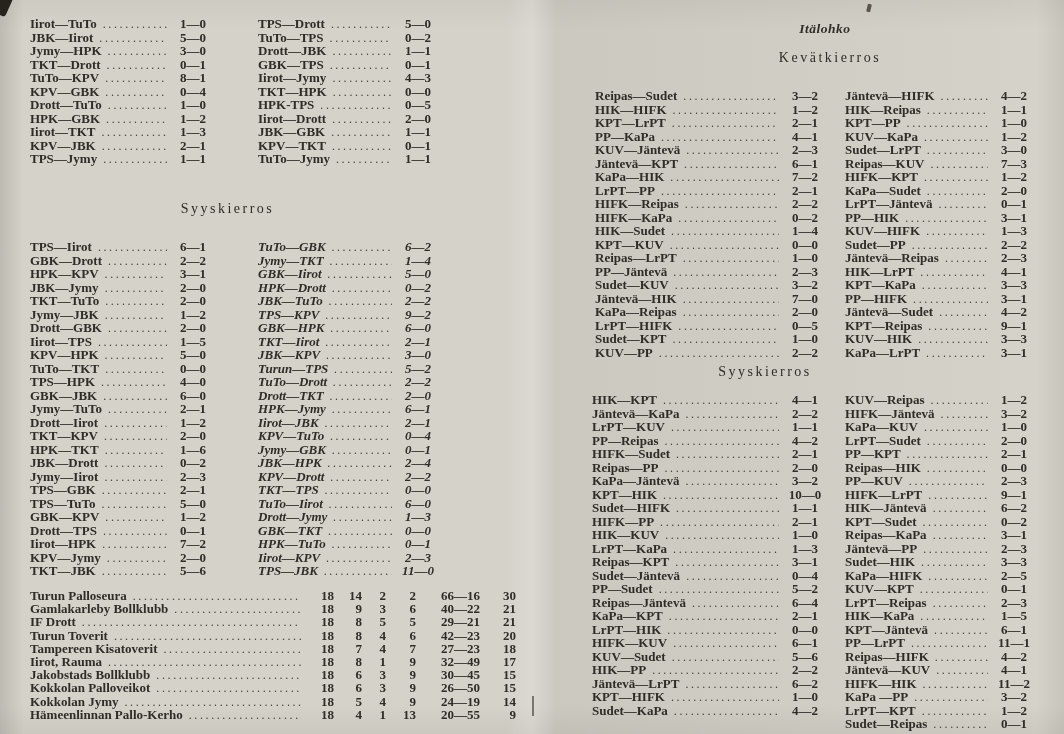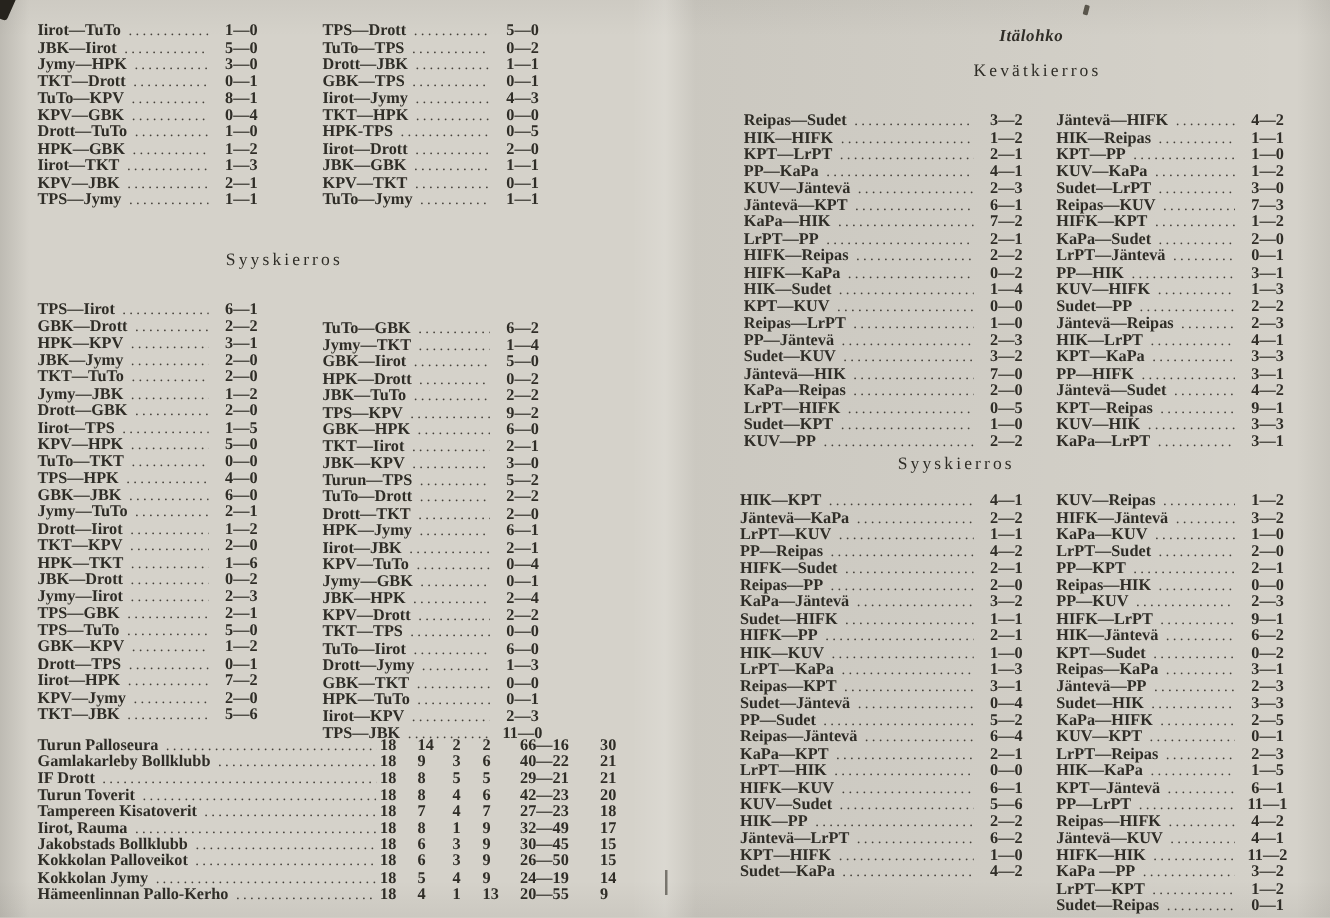--- a/index.html
+++ b/index.html
@@ -15,21 +15,21 @@
       #d5d2ca;
   }
   .abs{position:absolute;}
   .col{display:block;}
   .row{display:flex;align-items:baseline;height:13.5px;font-size:13px;font-weight:700;white-space:nowrap;}
   .srow{height:13.2px;}
   .name{white-space:nowrap;}
   .dots{flex:1;overflow:hidden;white-space:nowrap;margin:0 3px 0 6px;color:#45413a;}
   .dots::after{content:"....................................................................";letter-spacing:2.6px;font-size:12px;font-weight:400;}
   .score{width:46px;text-align:center;flex:0 0 auto;}
-  .cell{flex:0 0 auto;}
+  .cell{flex:0 0 auto;text-align:right;}
   .c-g{width:30px;}.c-w{width:28px;}.c-d{width:24px;}.c-l{width:30px;}.c-goals{width:64px;}.c-pts{width:36px;}
   .heading{font-size:14px;font-weight:400;letter-spacing:2.5px;text-align:center;}
   .heading-italic{font-size:13.5px;font-weight:700;font-style:italic;letter-spacing:.5px;text-align:center;}
   
   .corner-mark{left:-5px;top:-7px;width:15px;height:22px;background:#26231d;border-radius:3px;transform:rotate(24deg);}
   .speck{left:867px;top:4px;width:4px;height:8px;background:#5a564c;border-radius:1px;transform:rotate(14deg);}
   .spine-mark{left:532px;top:696px;width:2px;height:20px;background:rgba(40,37,30,.55);}
 </style>
 </head>
 <body>
@@ -276,21 +276,21 @@
         <span class="name">KPV—Jymy</span>
         <span class="dots"></span>
         <span class="score">2—0</span>
       </div>
       <div class="row">
         <span class="name">TKT—JBK</span>
         <span class="dots"></span>
         <span class="score">5—6</span>
       </div>
     </div>
-  <div class="abs col" style="left:258px;top:254px;width:183px;">
+  <div class="abs col" style="left:258px;top:239px;width:183px;font-style:italic;">
       <div class="row">
         <span class="name">TuTo—GBK</span>
         <span class="dots"></span>
         <span class="score">6—2</span>
       </div>
       <div class="row">
         <span class="name">Jymy—TKT</span>
         <span class="dots"></span>
         <span class="score">1—4</span>
       </div>
@@ -757,20 +757,25 @@
         <span class="name">Reipas—PP</span>
         <span class="dots"></span>
         <span class="score">2—0</span>
       </div>
       <div class="row">
         <span class="name">KaPa—Jäntevä</span>
         <span class="dots"></span>
         <span class="score">3—2</span>
       </div>
       <div class="row">
+        <span class="name">KPT—HIK</span>
+        <span class="dots"></span>
+        <span class="score">10—0</span>
+      </div>
+      <div class="row">
         <span class="name">Sudet—HIFK</span>
         <span class="dots"></span>
         <span class="score">1—1</span>
       </div>
       <div class="row">
         <span class="name">HIFK—PP</span>
         <span class="dots"></span>
         <span class="score">2—1</span>
       </div>
       <div class="row">

